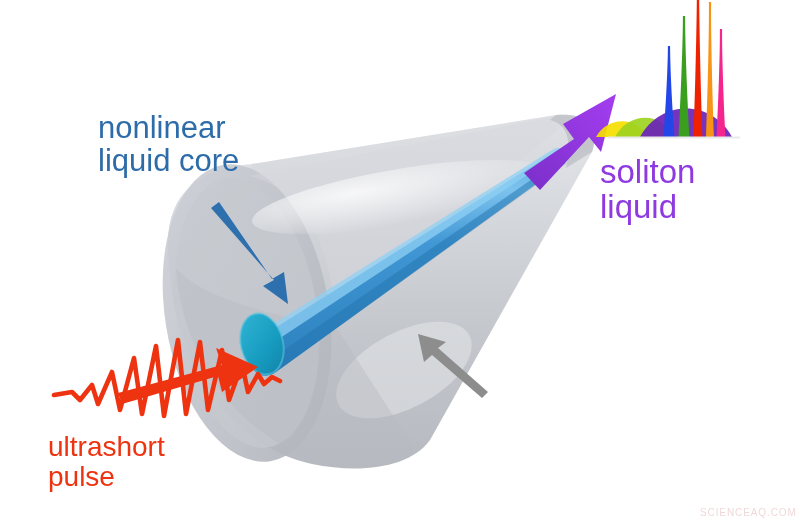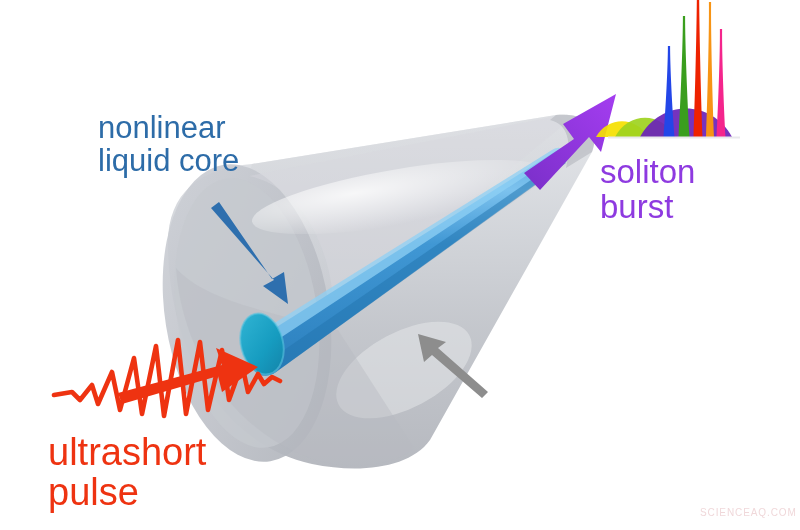--- a/index.html
+++ b/index.html
@@ -15,21 +15,21 @@
   #label-core{
     left:98px;top:112px;
     font-size:31px;color:#2d6ca8;font-weight:400;
   }
   #label-soliton{
     left:600px;top:155px;
     font-size:33px;color:#8e3ae0;font-weight:400;
   }
   #label-pulse{
     left:48px;top:432px;
-    font-size:38px;color:#ee3311;font-weight:400;
+    font-size:28px;color:#ee3311;font-weight:400;
   }
   #label-cladding{
     left:398px;top:394px;
     font-size:29px;color:#8d8d8d;font-weight:400;
   }
   #watermark{
     position:absolute;left:700px;top:507px;
     font-size:10px;letter-spacing:.9px;color:#f0d8da;
     font-family:Liberation Sans, sans-serif;
   }
@@ -192,21 +192,21 @@
 
     <g>
       <path d="M 488 392 L 438 348 L 446 342 L 418 334 L 424 362 L 432 355 L 482 398 Z" fill="#8d8d8d"></path>
     </g>
   </svg>
 
   <div class="lbl" id="label-core">nonlinear
 liquid core</div>
 
   <div class="lbl" id="label-soliton">soliton
-burst</div>
+liquid</div>
 
   <div class="lbl" id="label-pulse">ultrashort
 pulse</div>
 
 
   <div id="watermark">SCIENCEAQ.COM</div>
 
 </div>
 
 </body></html>

